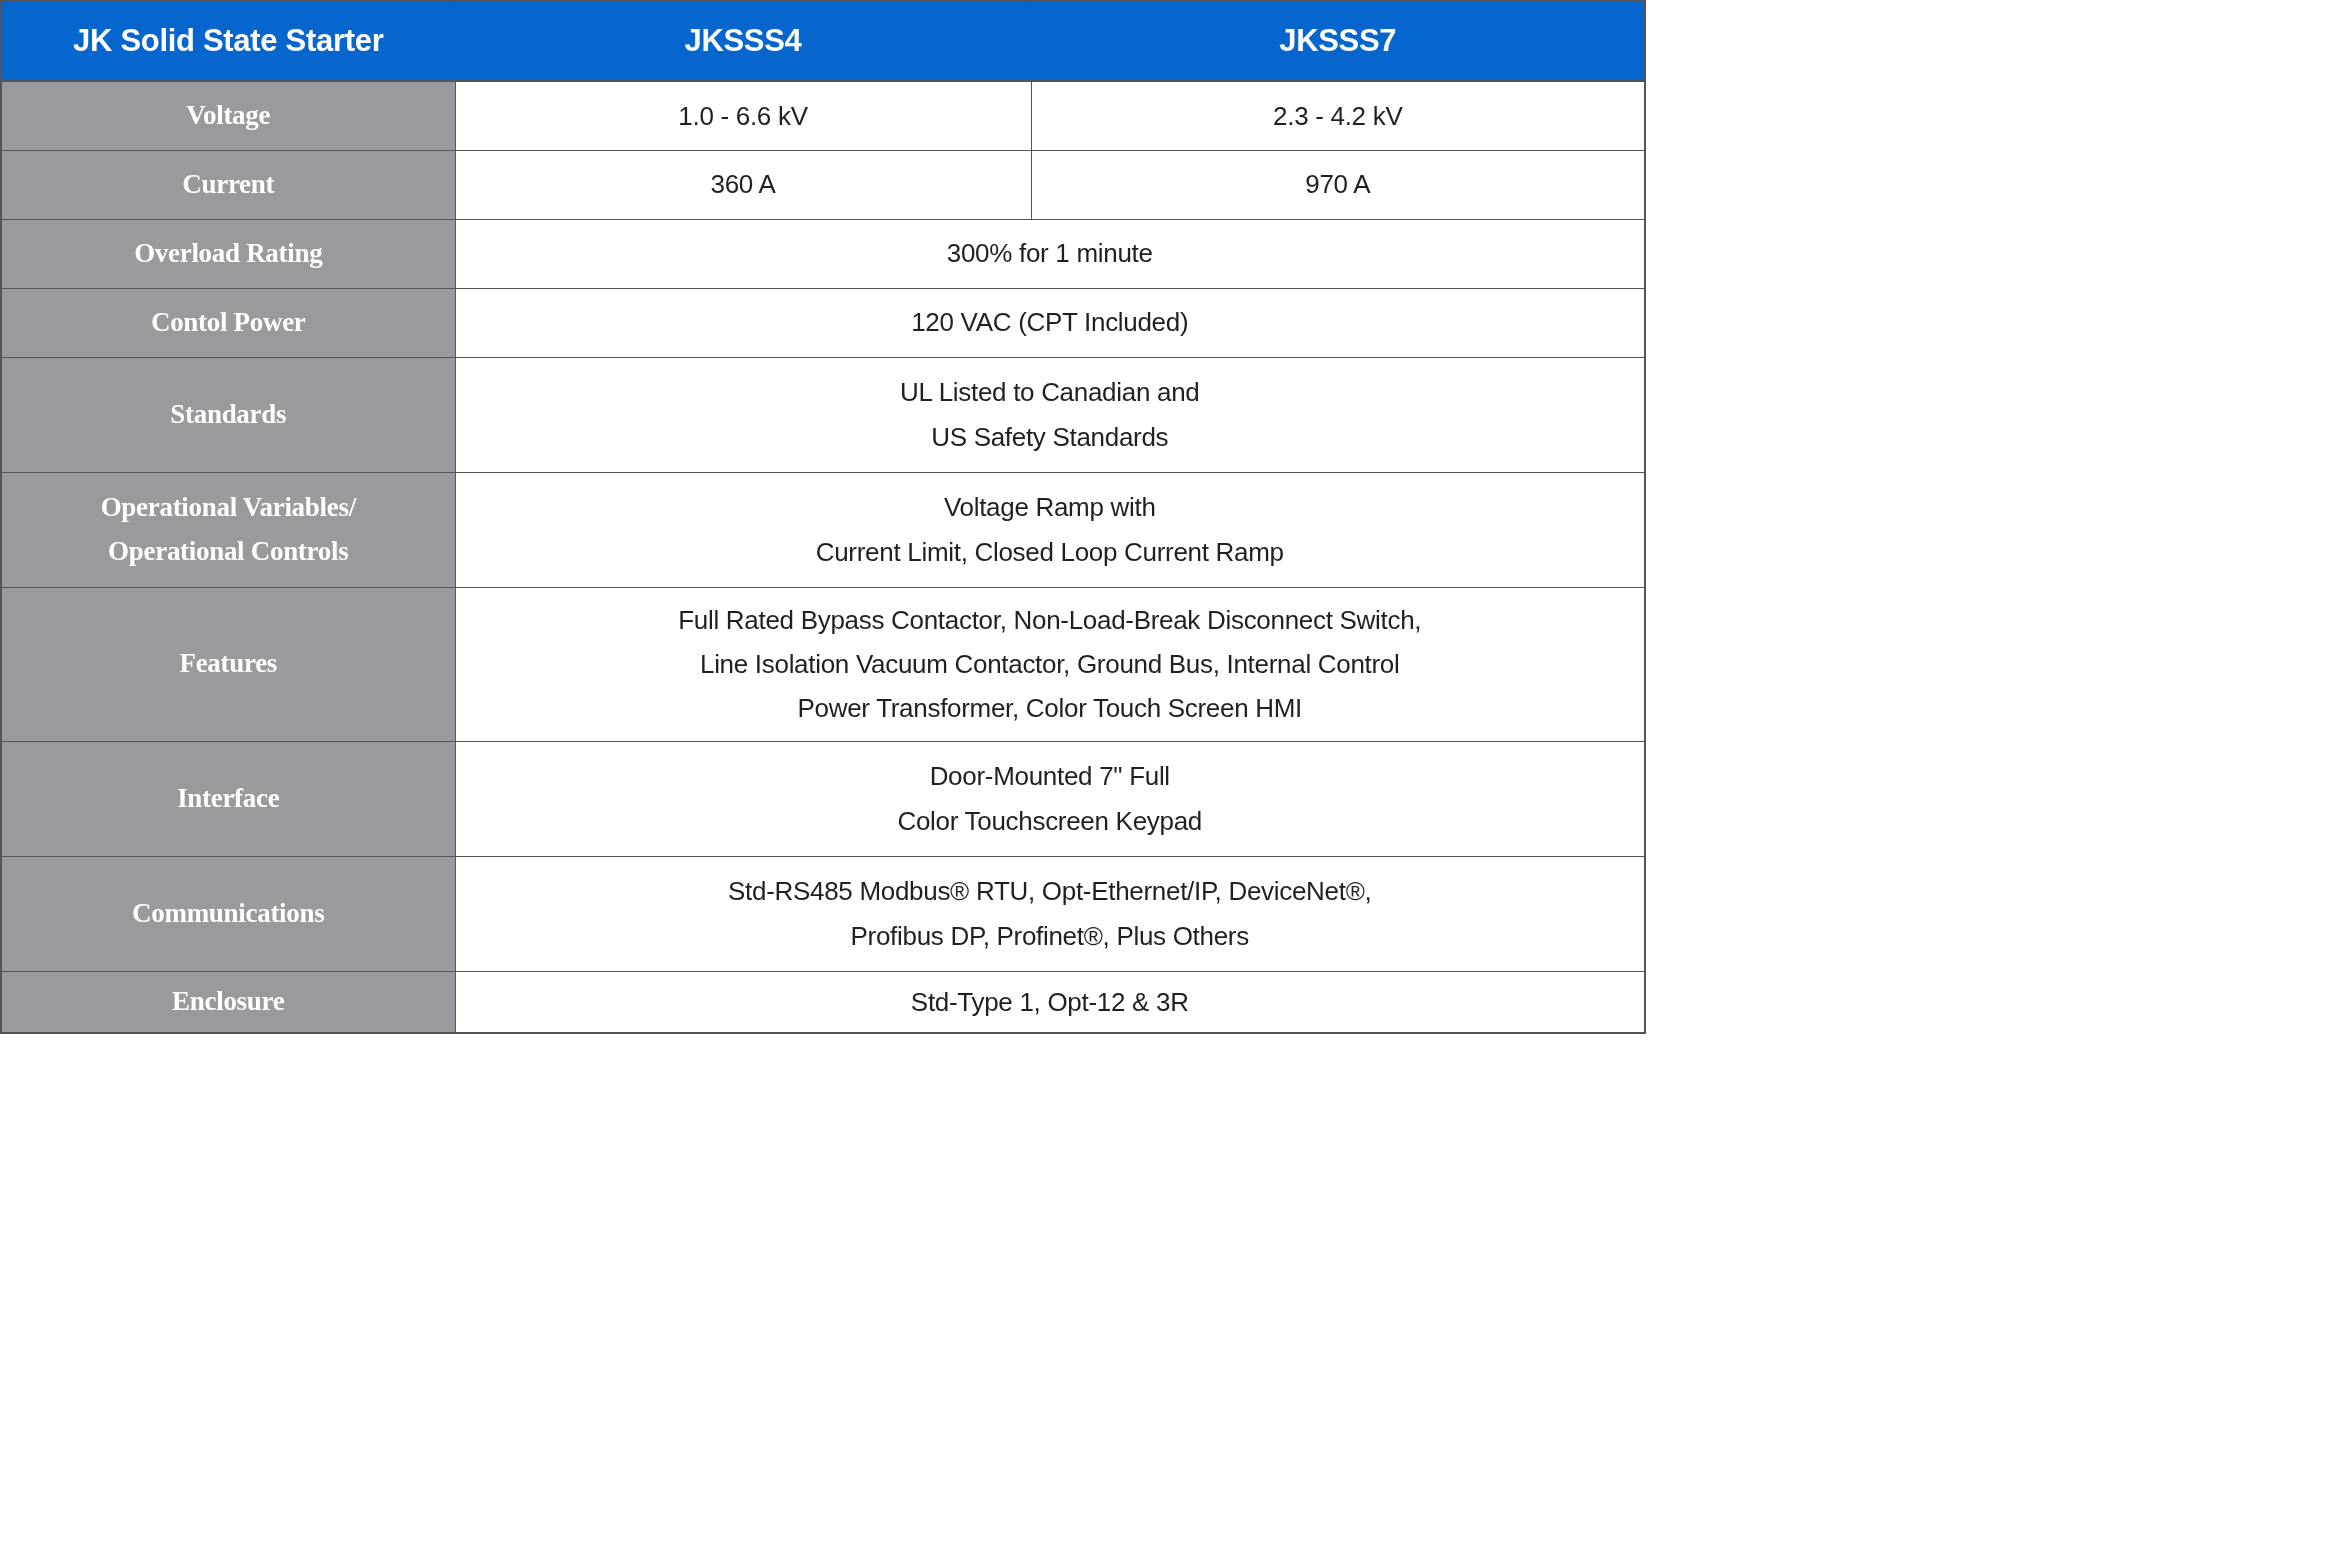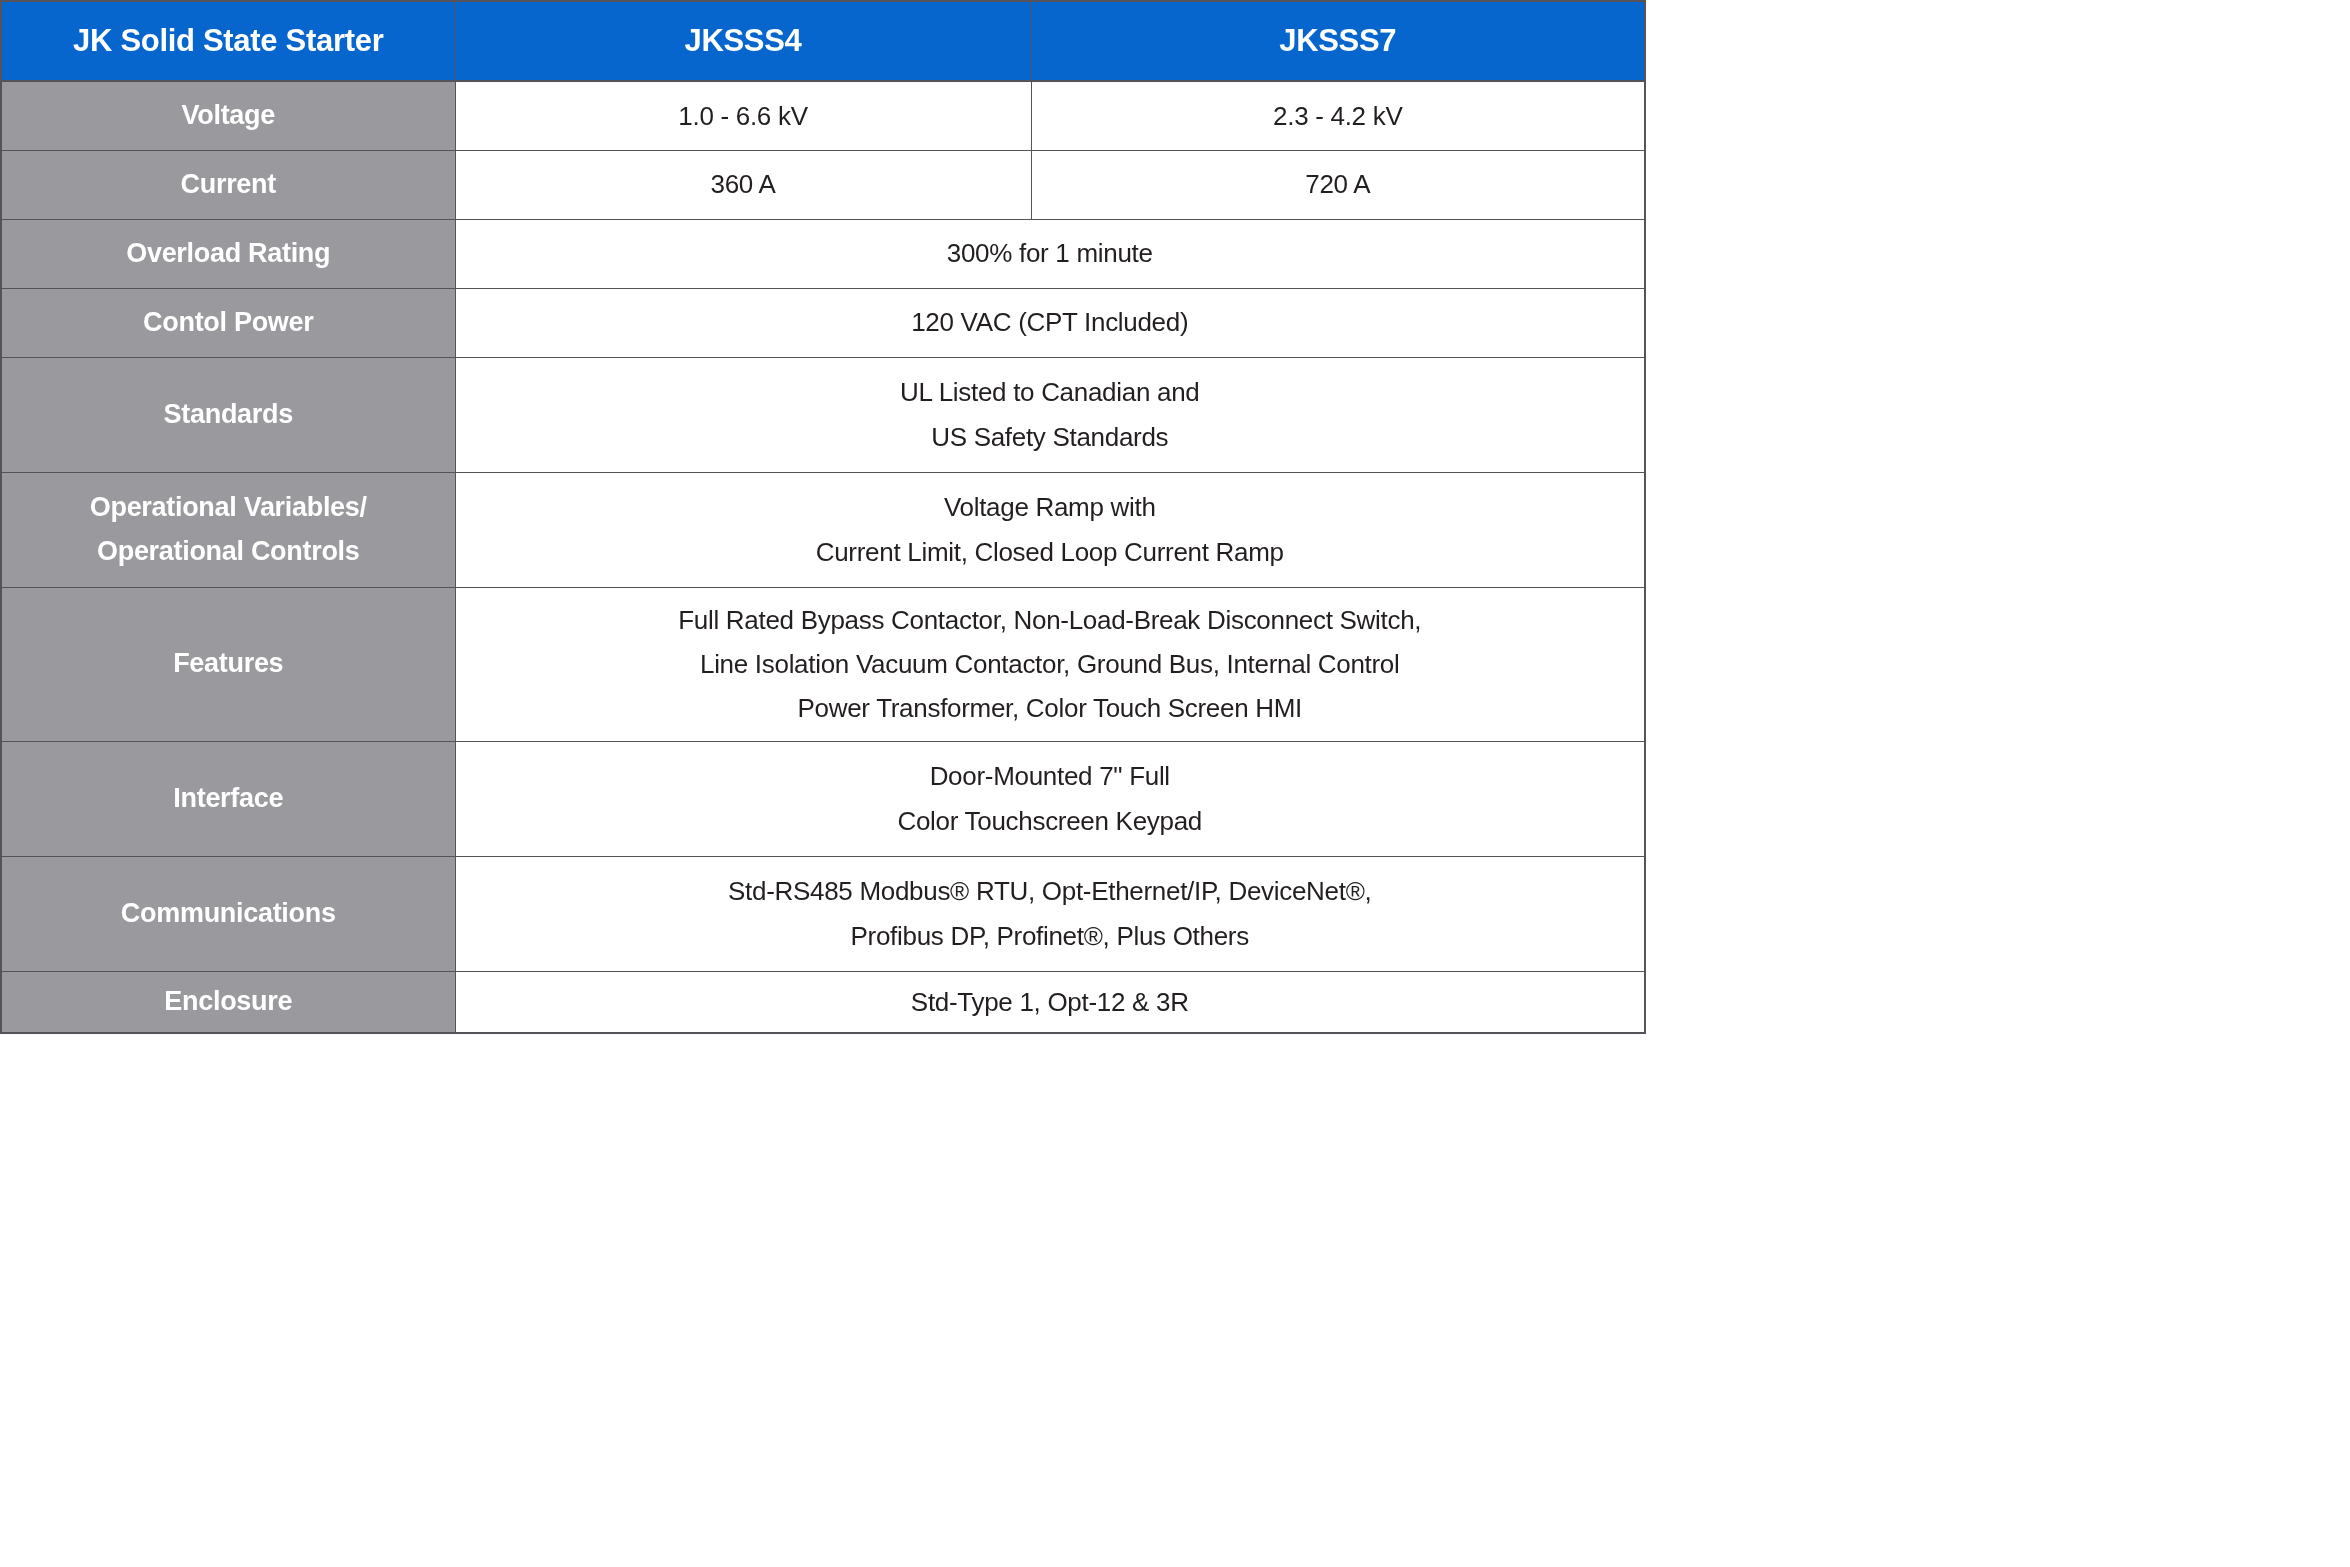--- a/index.html
+++ b/index.html
@@ -54,20 +54,21 @@
     letter-spacing: -0.3px;
   }
   
   .label-cell {
     background: #9a999d;
     color: #ffffff;
     font-weight: bold;
     font-size: 27px;
     letter-spacing: -0.3px;
     line-height: 1.62;
+    font-family: Liberation Serif, serif;
   }
   
   .value-cell {
     background: #ffffff;
     color: #231f20;
     font-size: 26px;
     letter-spacing: -0.3px;
     line-height: 1.7;
   }
 
@@ -98,21 +99,21 @@
 
     <tr class="rh-sm">
       <td class="label-cell">Voltage</td>
       <td class="value-cell">1.0 - 6.6 kV</td>
       <td class="value-cell">2.3 - 4.2 kV</td>
     </tr>
 
     <tr class="rh-sm">
       <td class="label-cell">Current</td>
       <td class="value-cell">360 A</td>
-      <td class="value-cell">720 A</td>
+      <td class="value-cell">970 A</td>
     </tr>
 
     <tr class="rh-sm">
       <td class="label-cell">Overload Rating</td>
       <td class="value-cell" colspan="2">300% for 1 minute</td>
     </tr>
 
 
 
     <tr class="rh-sm">

